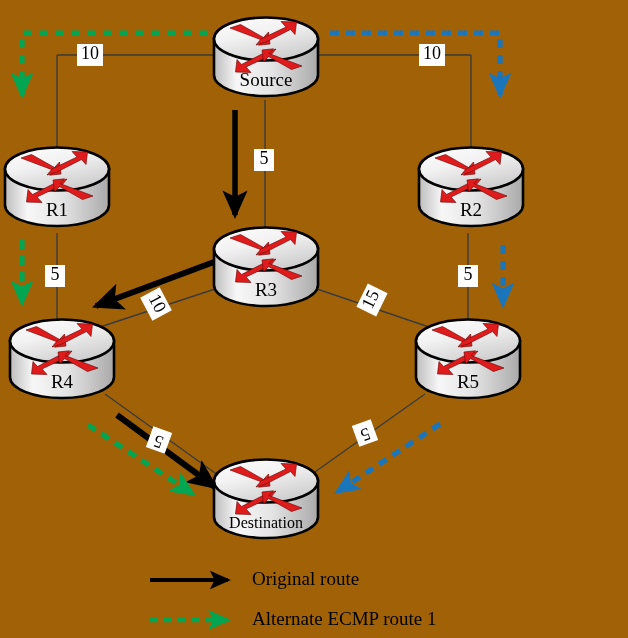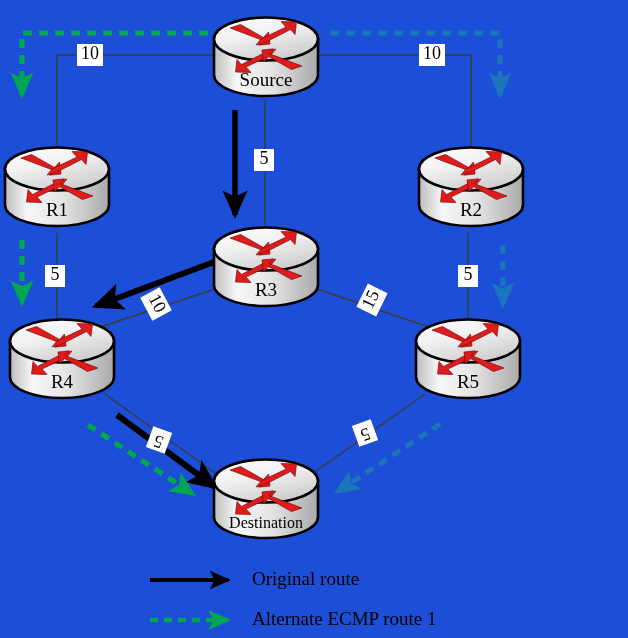--- a/index.html
+++ b/index.html
@@ -8,21 +8,21 @@
     padding: 0;
     background: #ffffff;
   }
   body {
     font-family: "Liberation Serif", "DejaVu Serif", serif;
   }
   #diagram-root {
     position: relative;
     width: 628px;
     height: 638px;
-    background: #1d4ed8;
+    background: #a16207;
     overflow: hidden;
   }
   #topology-svg {
     position: absolute;
     left: 0;
     top: 0;
     width: 628px;
     height: 638px;
   }
   .node-label {

